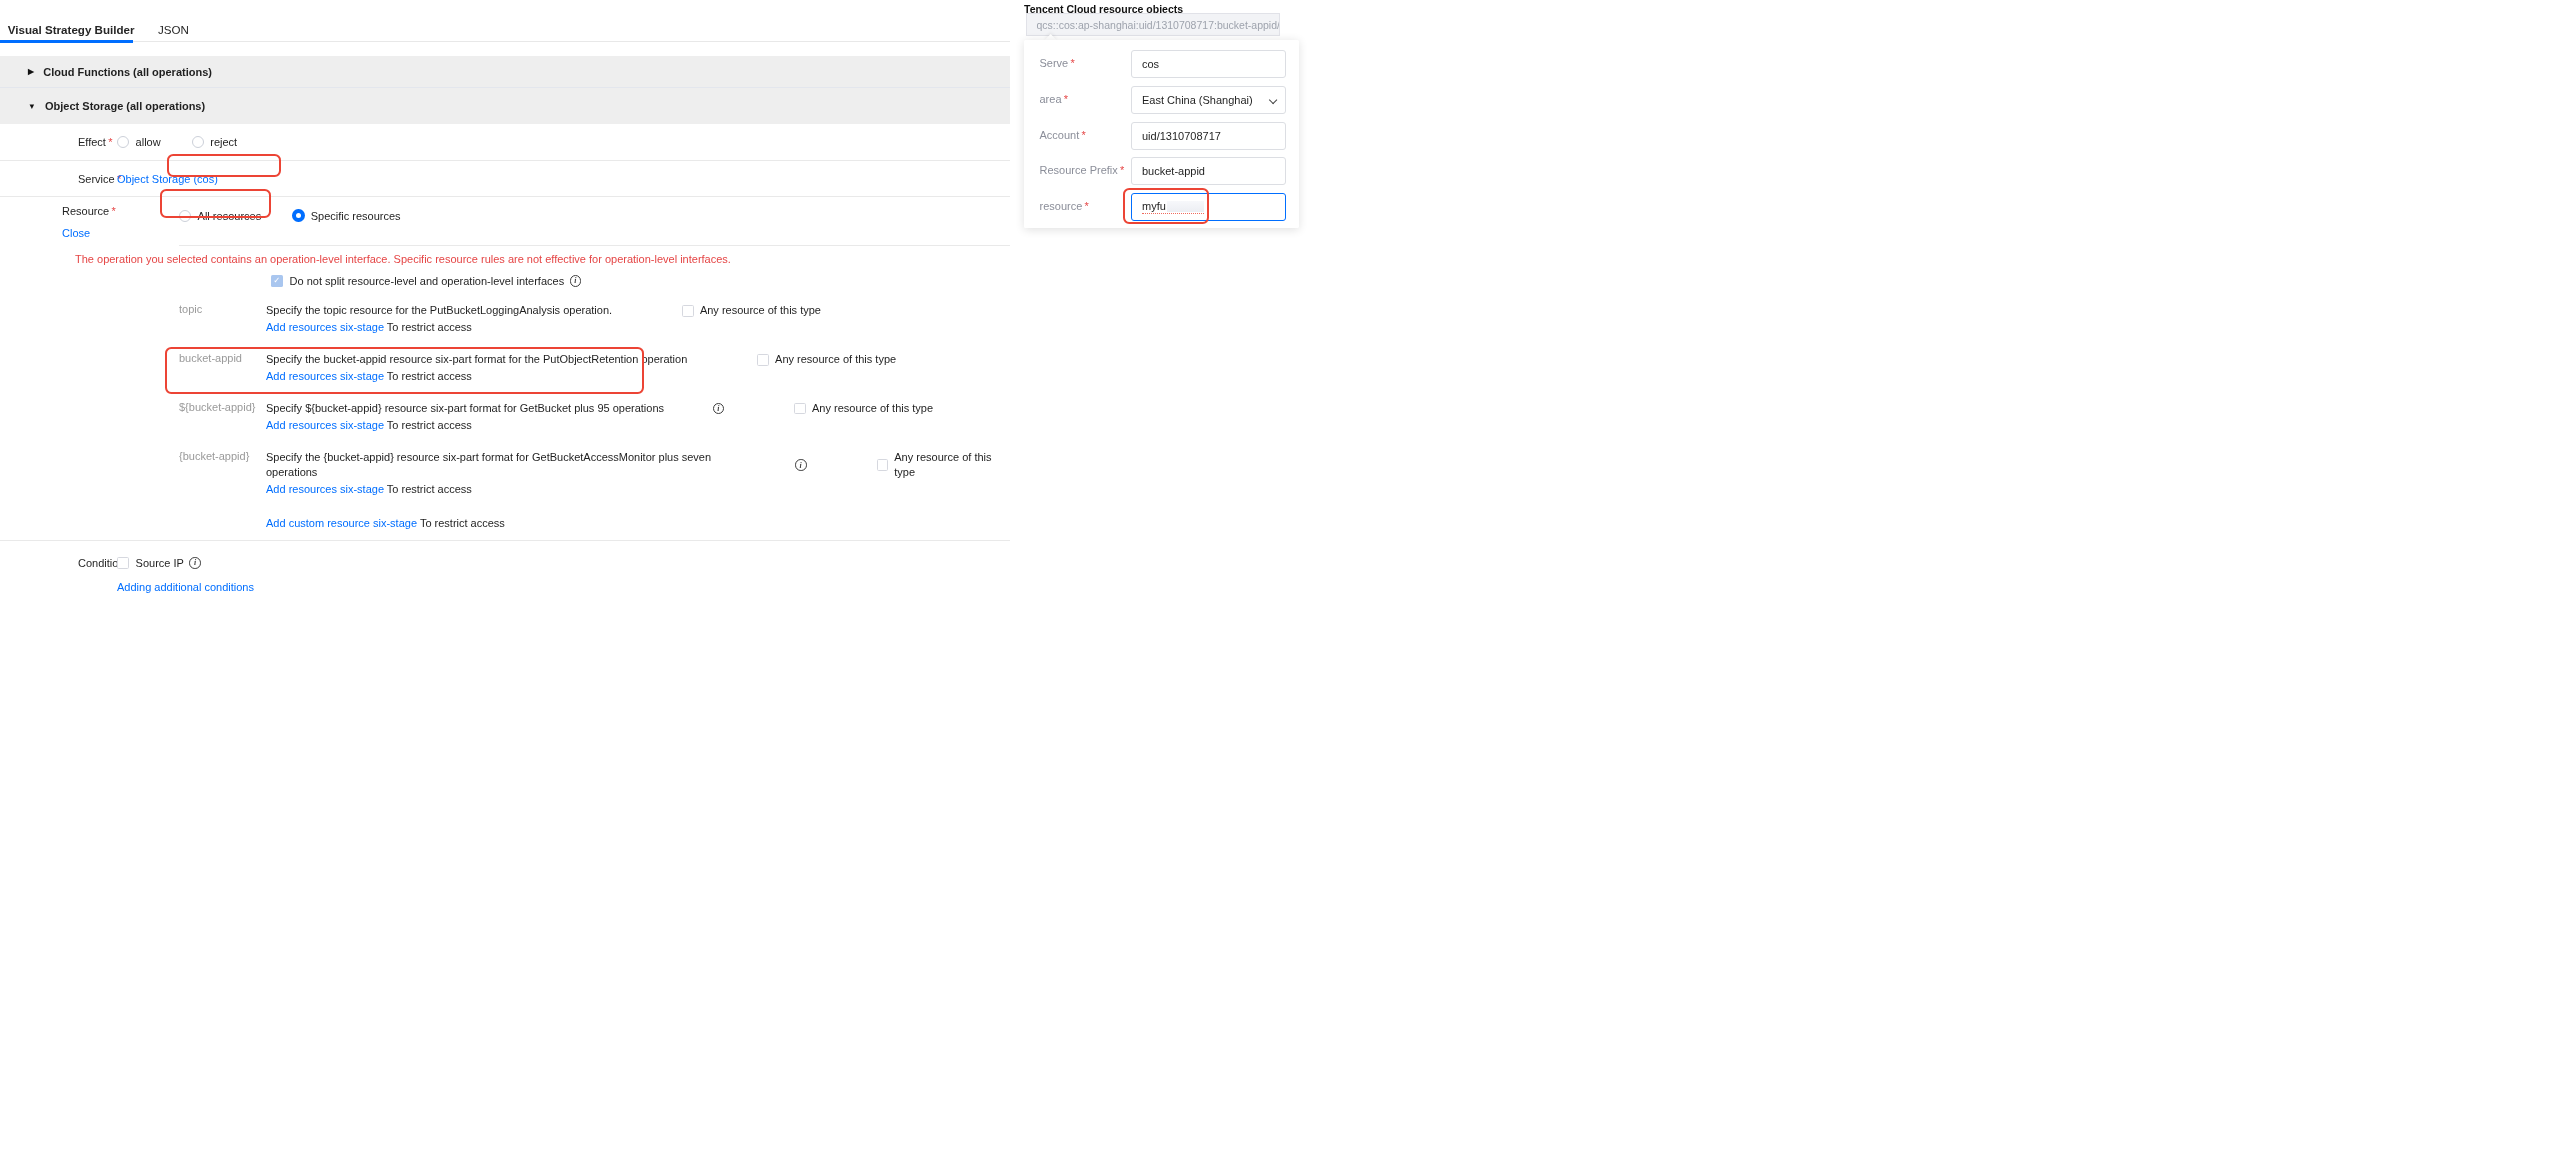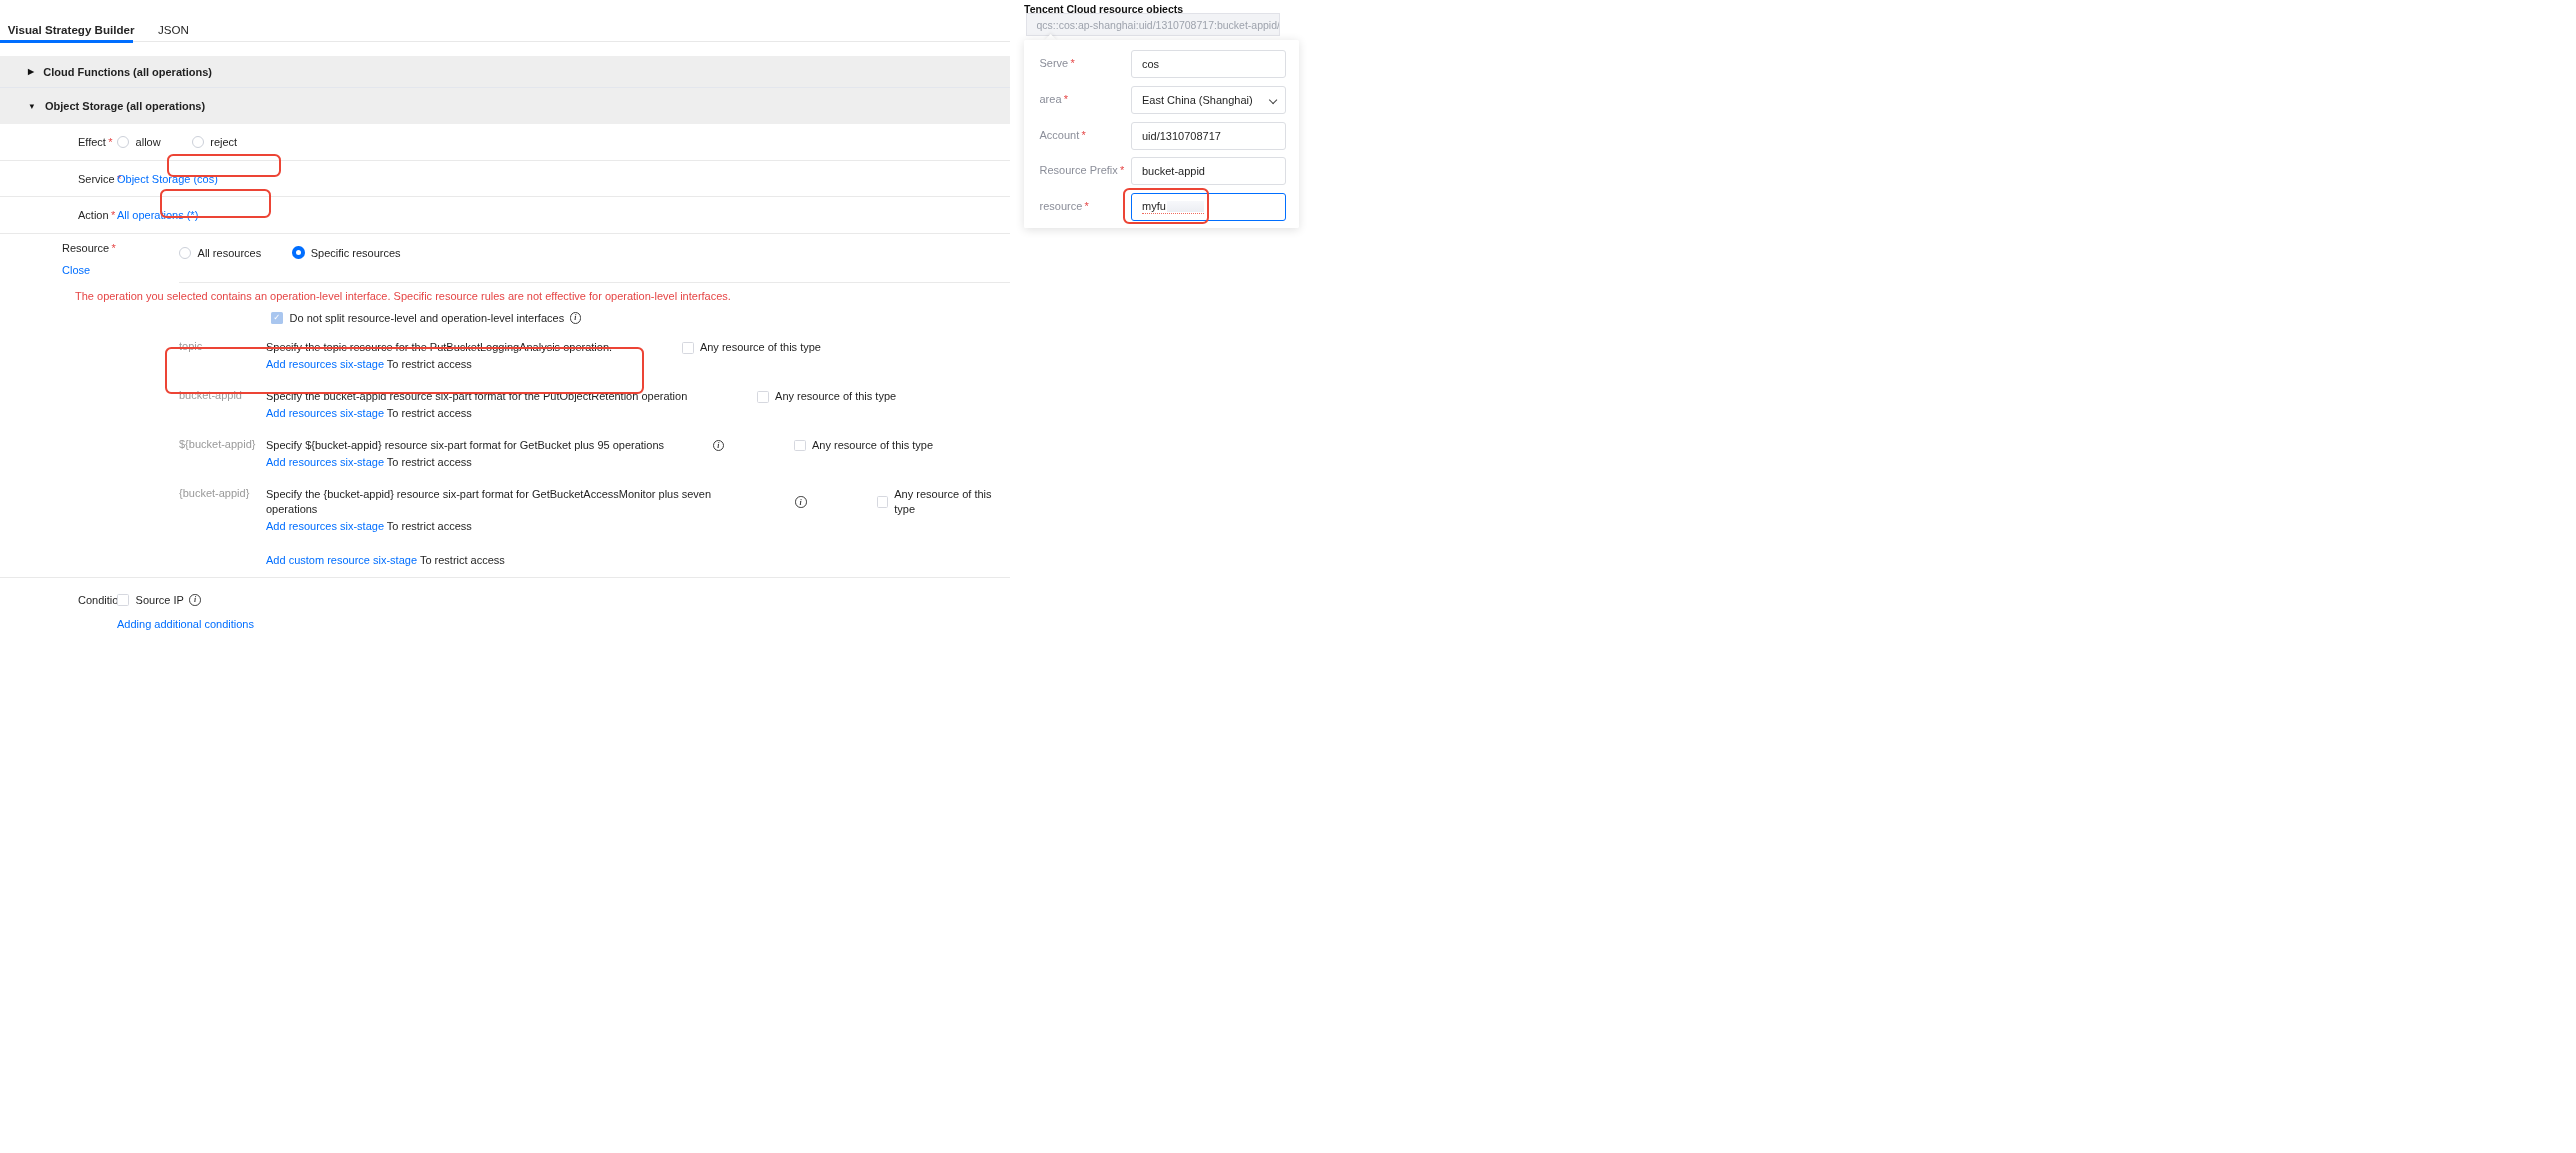--- a/index.html
+++ b/index.html
@@ -125,26 +125,20 @@
     </div>
   </div>
 
   <div class="row r-service">
     <div class="lbl">
       <span>Service</span><span class="req">*</span>
     </div>
     <div><a class="link">Object Storage (cos)</a></div>
   </div>
 
-  <div class="row r-action">
-    <div class="lbl">
-      <span>Action</span><span class="req">*</span>
-    </div>
-    <div><a class="link">All operations (*)</a></div>
-  </div>
 
   <div class="r-resource">
     <div class="res-top">
       <div class="res-left">
         <div>
           <span>Resource</span><span class="req">*</span>
         </div>
         <a class="link close">Close</a>
       </div>
       <div style="flex:1">

